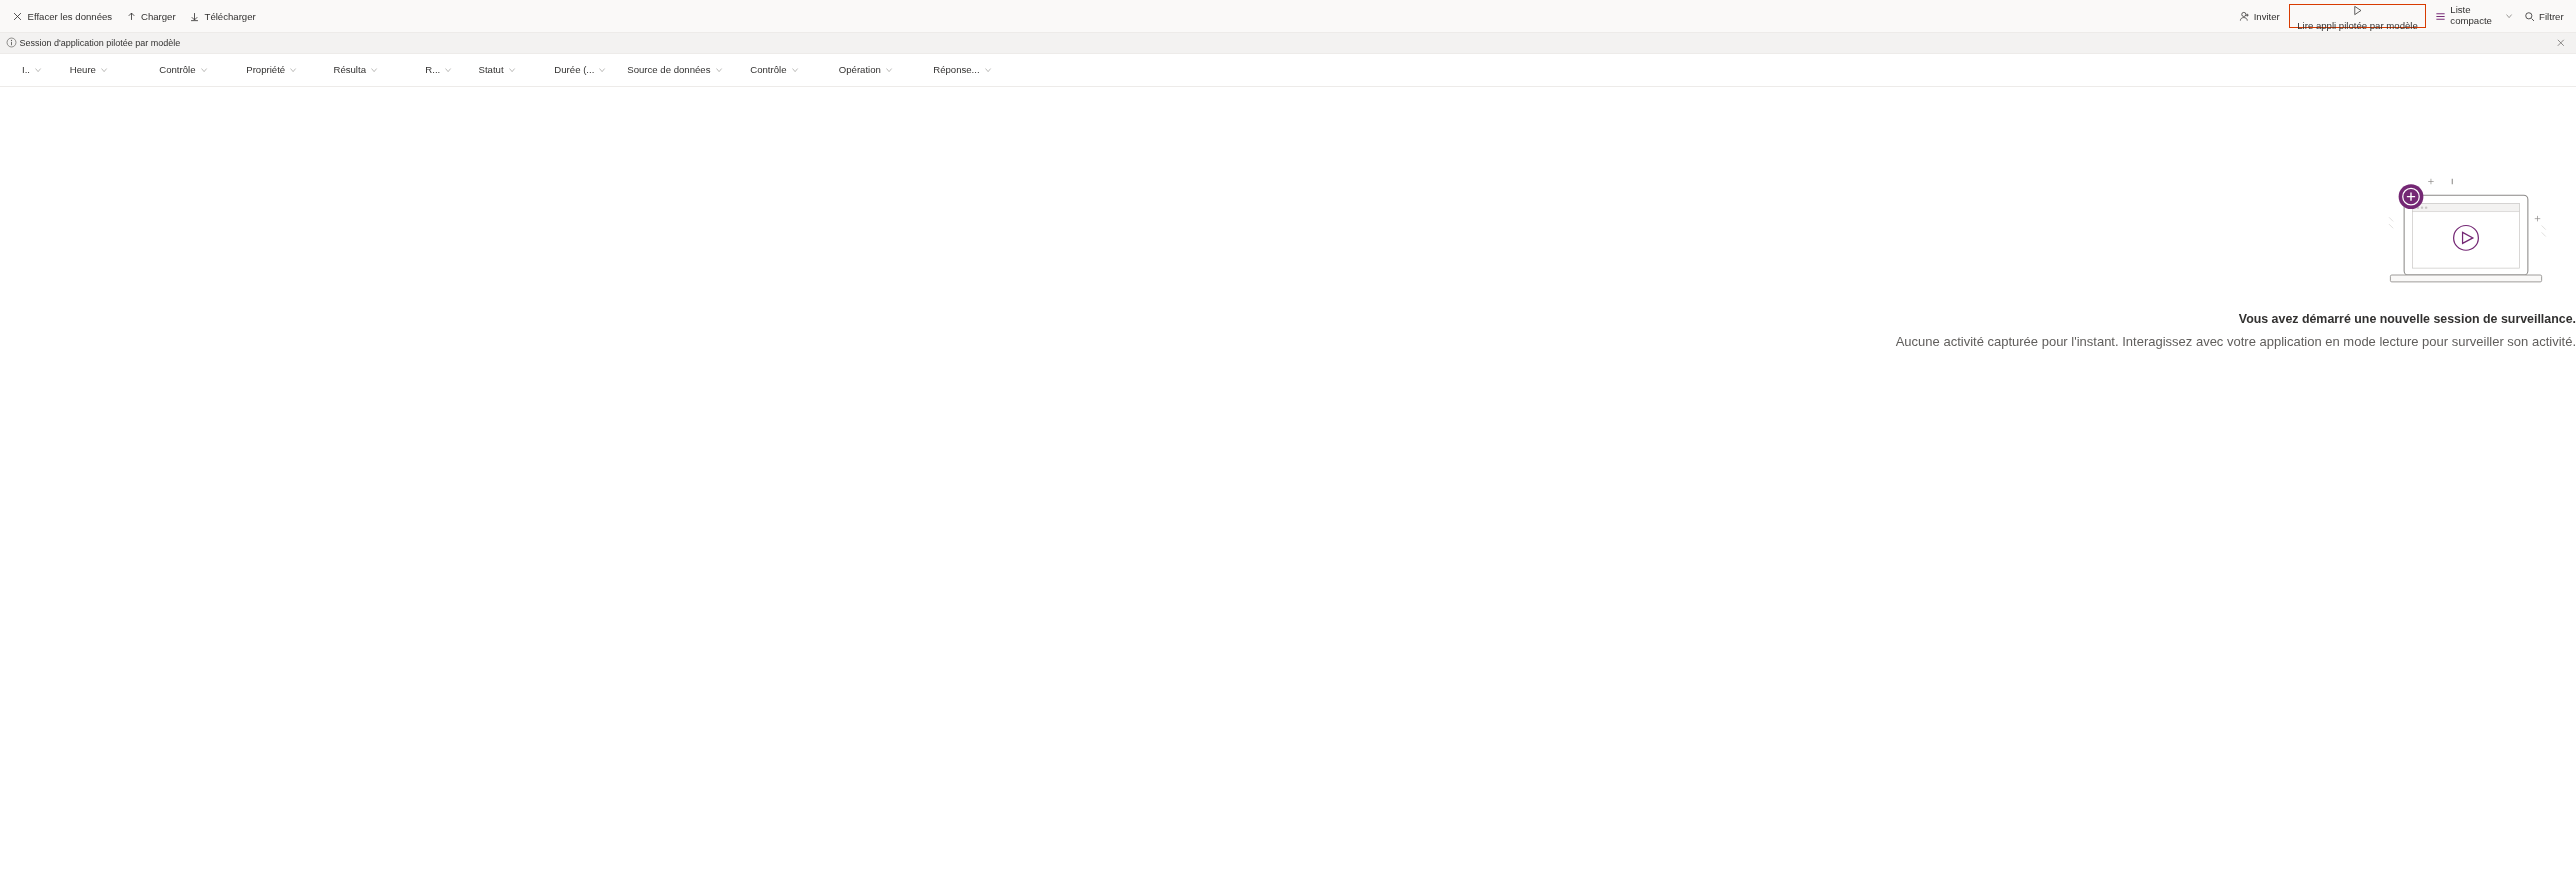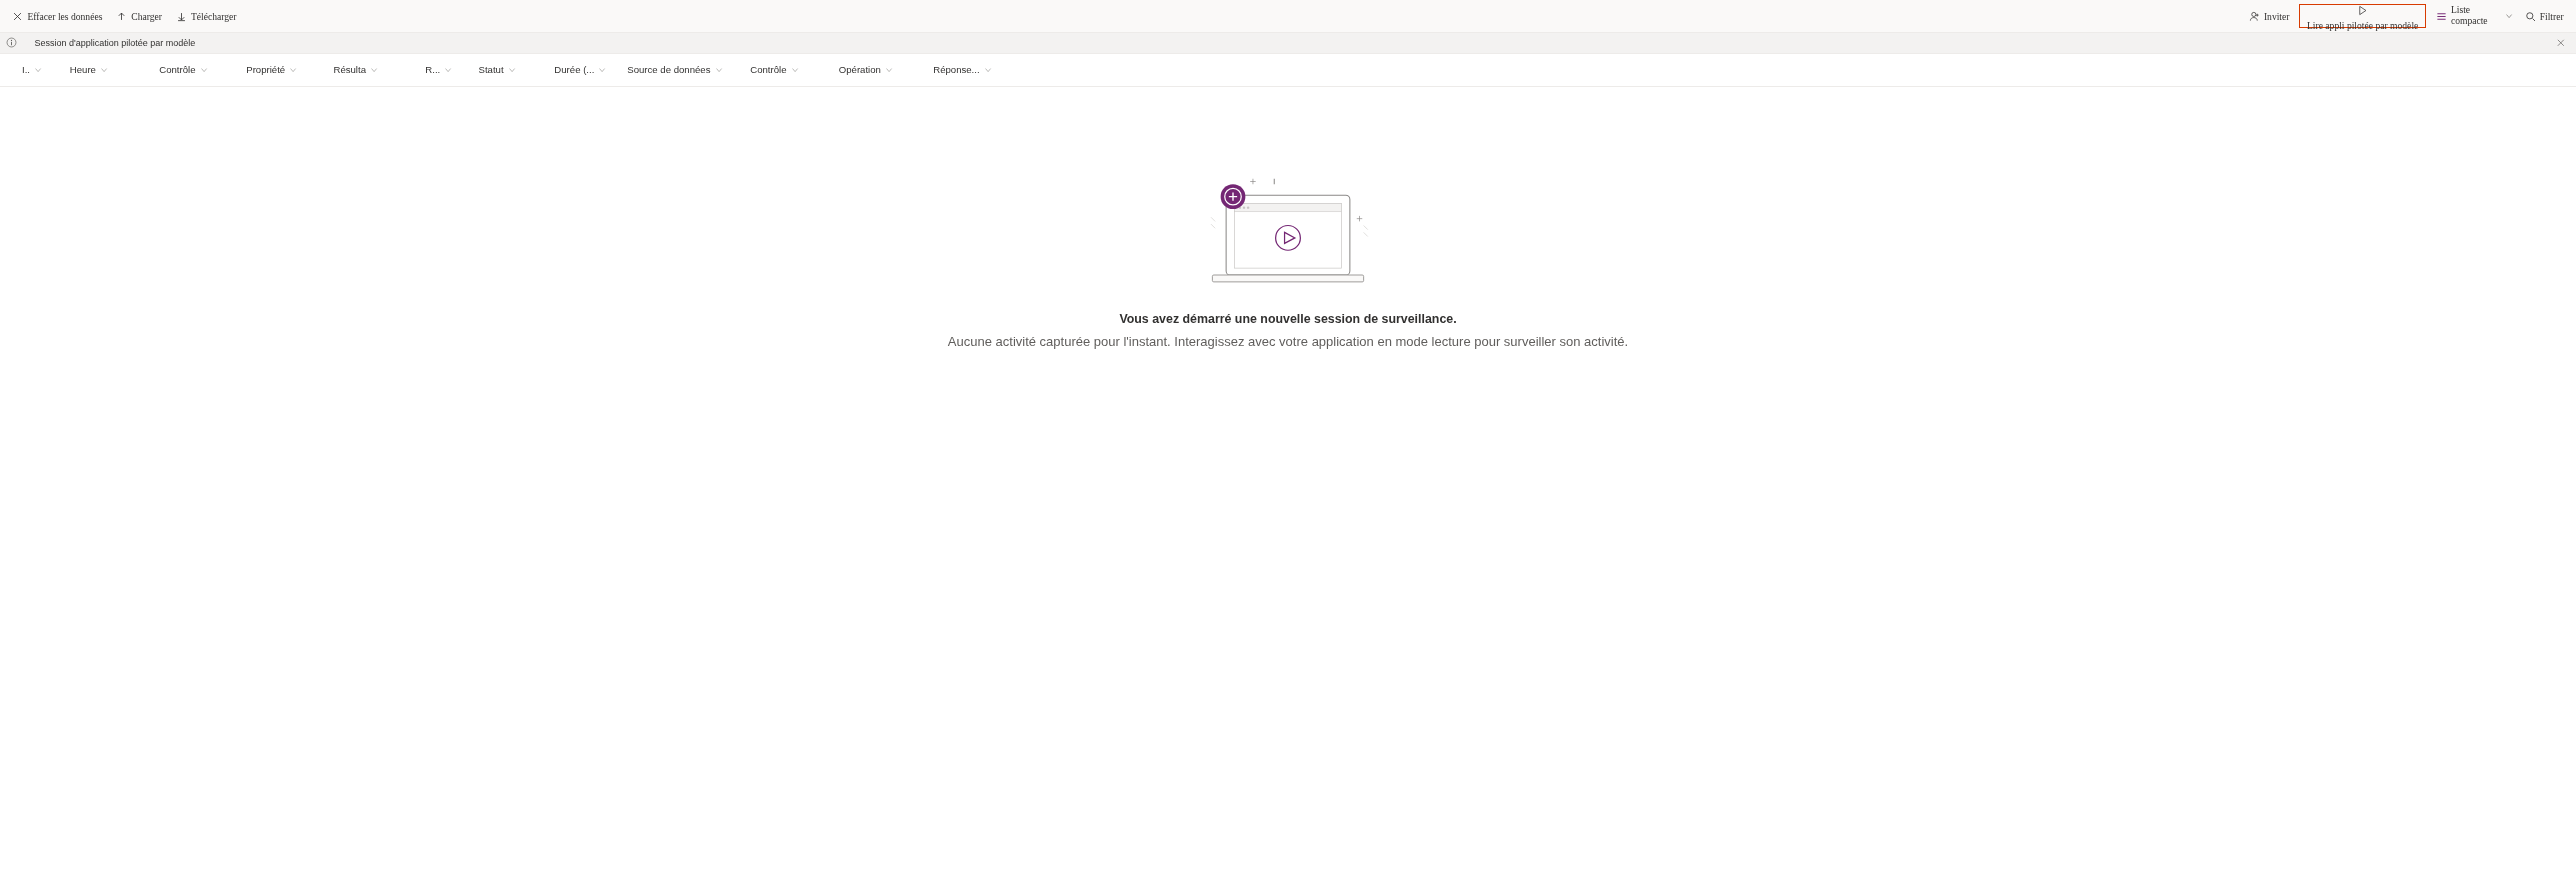--- a/index.html
+++ b/index.html
@@ -16,21 +16,20 @@
       align-items: center;
       height: 33px;
       background: #faf9f8;
       border-bottom: 0.7px solid #edebe9;
       padding: 0 5.5px;
     }
     .toolbar-left, .toolbar-right {
       display: flex;
       align-items: center;
       height: 100%;
-      font-family: Liberation Serif, serif;
     }
     .tb-btn {
       display: inline-flex;
       align-items: center;
       gap: 4.1px;
       padding: 0 6.9px;
       height: 100%;
       cursor: pointer;
       color: #323130;
       white-space: nowrap;
@@ -55,21 +54,21 @@
       align-items: center;
       justify-content: space-between;
       gap: 4.1px;
       height: 20.6px;
       background: #f3f2f1;
       padding: 0 5.5px;
       color: #323130;
       font-size: 9px;
       border-bottom: 0.7px solid #edebe9;
     }
-    .infobar-left { display:flex; align-items:center; gap:18px; }
+    .infobar-left { display:flex; align-items:center; gap:3px; }
     .info-close {
       width: 19px; height: 19px;
       display:flex; align-items:center; justify-content:center;
       cursor:pointer;
     }
     
     .tbl-hdr {
       display: flex;
       align-items: center;
       height: 33px;
@@ -84,21 +83,21 @@
       padding-right: 11px;
       cursor: pointer;
       white-space: nowrap;
     }
     .th .chev { opacity:.7; }
     .spacer  { flex: 0 0 auto; }
     
     .empty {
       display: flex;
       flex-direction: column;
-      align-items: center;
+      align-items: flex-end;
       justify-content: flex-end;
       padding-top: 82px;
       padding-bottom: 20.6px;
     }
     .illus {
       position: relative;
       width: 220px;
       height: 124px;
       margin-bottom: 19px;
     }

